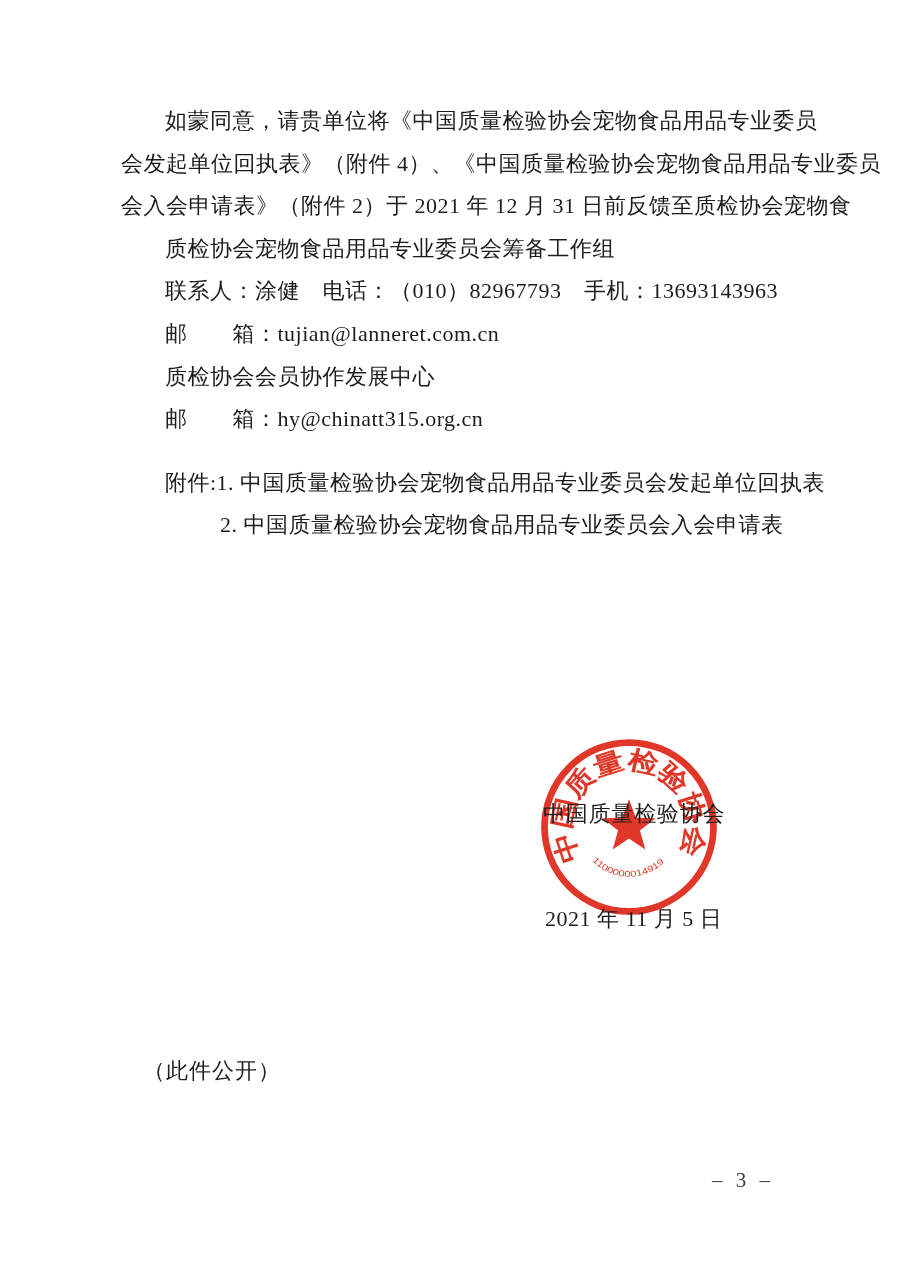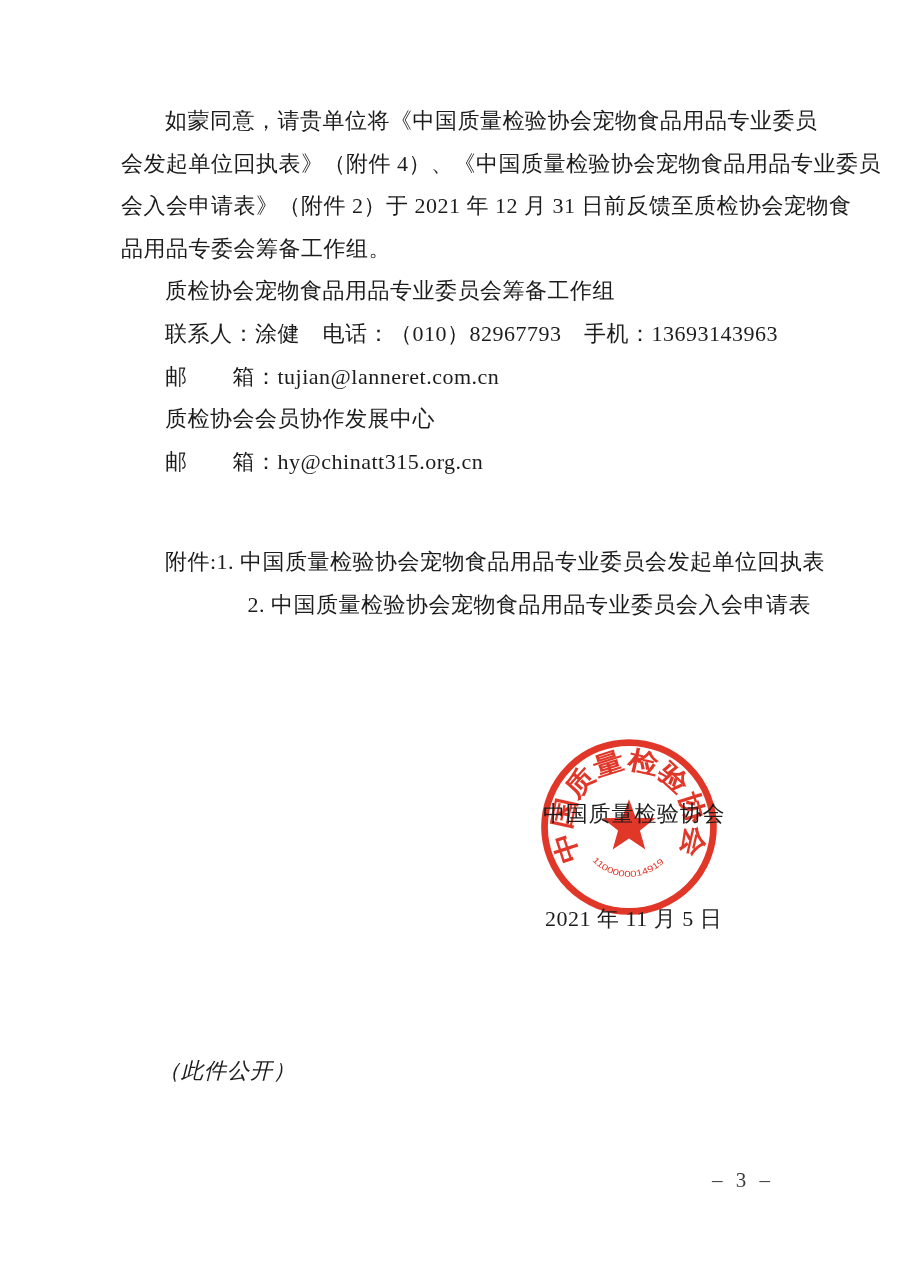--- a/index.html
+++ b/index.html
@@ -17,22 +17,22 @@
     width: 690px;
     font-size: 22px;
   }
   .line {
     height: 42.6px;
     line-height: 42.6px;
     white-space: nowrap;
     letter-spacing: 0.5px;
   }
   .ind  { padding-left: 44px; }
-  .ind-lg { padding-left: 99px; text-align: right; }
-  .gap-above { margin-top: 58px; }
+  .ind-lg { padding-left: 99px; }
+  .gap-above { margin-top: 21px; }
 
   .sig-org {
     position: absolute;
     left: 543px; top: 799px;
     font-size: 22px; letter-spacing: 0.8px;
     white-space: nowrap;
     z-index: 3;
   }
   .sig-date {
     position: absolute;
@@ -44,24 +44,23 @@
   }
   .seal {
     position: absolute;
     left: 533px; top: 731px;
     width: 192px; height: 192px;
     z-index: 2;
     opacity: 0.94;
   }
   .open-note {
     position: absolute;
-    left: 158px; top: 1056px;
+    left: 143px; top: 1056px;
     font-size: 22px; letter-spacing: 1px;
     white-space: nowrap;
-    font-style: italic;
   }
   .page-num {
     position: absolute;
     left: 712px; top: 1168px;
     font-size: 21px;
     color: #3d3d3d;
     letter-spacing: 4px;
     white-space: nowrap;
   }
   .seal-ring-text {
@@ -72,21 +71,20 @@
     font-family: "Liberation Sans", "DejaVu Sans", sans-serif;
   }
 </style>
 </head>
 <body>
 
 <div class="doc-body">
   <div class="line ind">如蒙同意，请贵单位将《中国质量检验协会宠物食品用品专业委员</div>
   <div class="line">会发起单位回执表》（附件 4）、《中国质量检验协会宠物食品用品专业委员</div>
   <div class="line">会入会申请表》（附件 2）于 2021 年 12 月 31 日前反馈至质检协会宠物食</div>
-  <div class="line">品用品专委会筹备工作组。</div>
   <div class="line ind">质检协会宠物食品用品专业委员会筹备工作组</div>
   <div class="line ind">联系人：涂健　电话：（010）82967793　手机：13693143963</div>
   <div class="line ind">邮　　箱：tujian@lanneret.com.cn</div>
   <div class="line ind">质检协会会员协作发展中心</div>
   <div class="line ind">邮　　箱：hy@chinatt315.org.cn</div>
   <div class="line ind gap-above">附件:1. 中国质量检验协会宠物食品用品专业委员会发起单位回执表</div>
   <div class="line ind-lg">2. 中国质量检验协会宠物食品用品专业委员会入会申请表</div>
 </div>
 
 <svg class="seal" viewBox="0 0 200 200" xmlns="http://www.w3.org/2000/svg">

